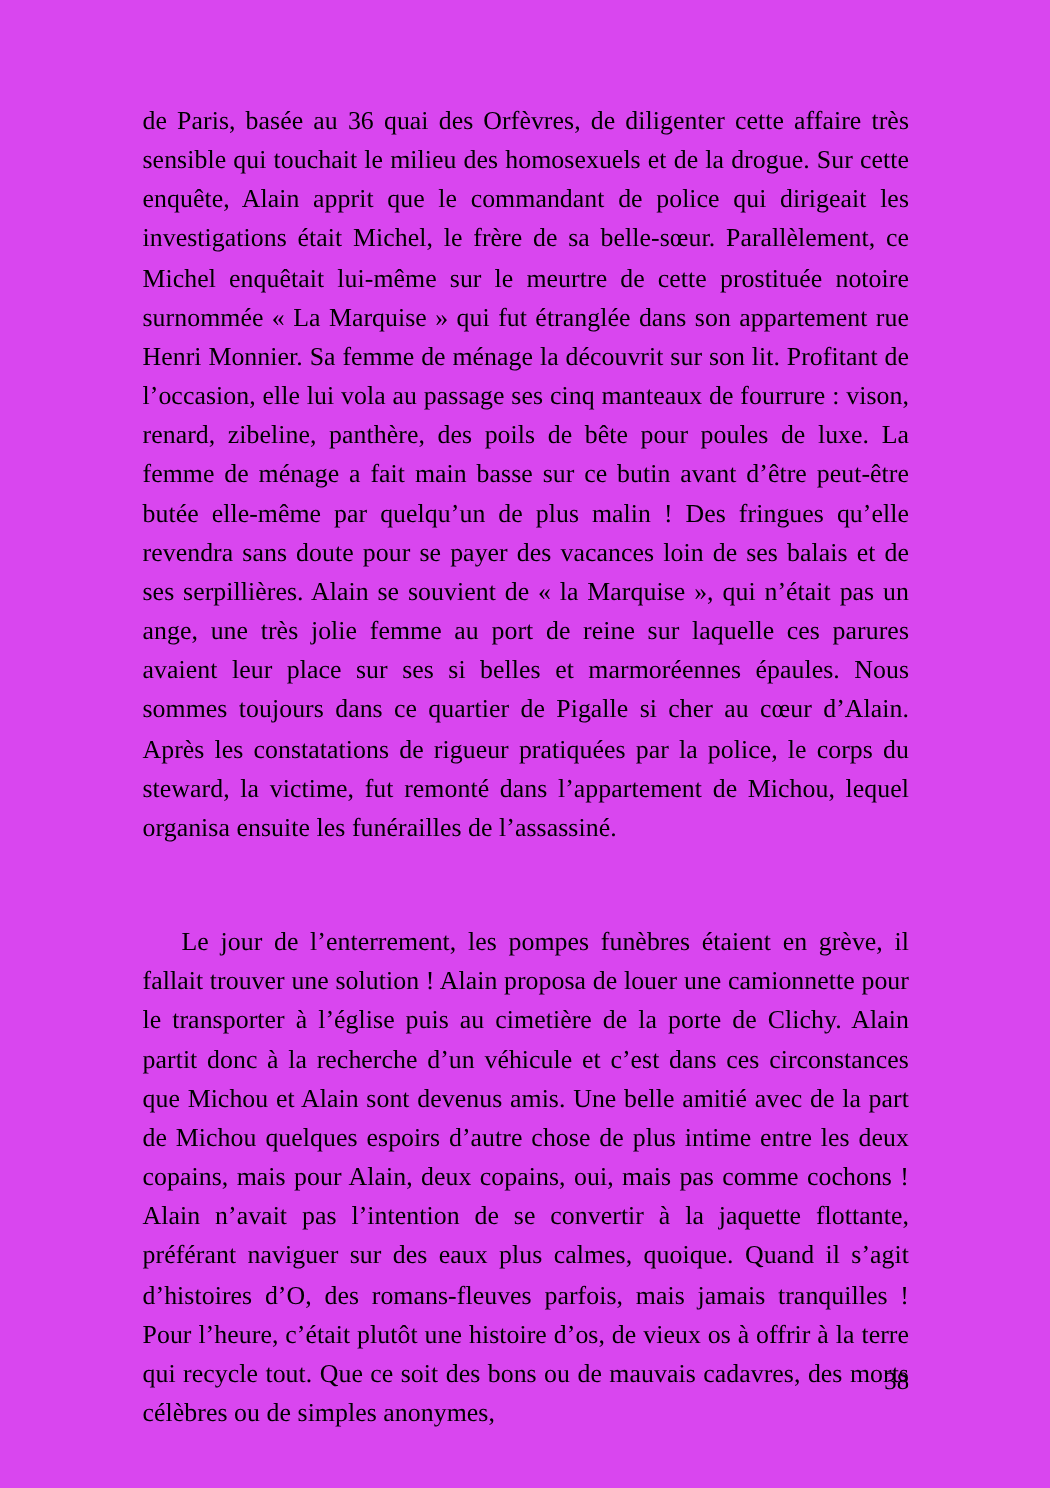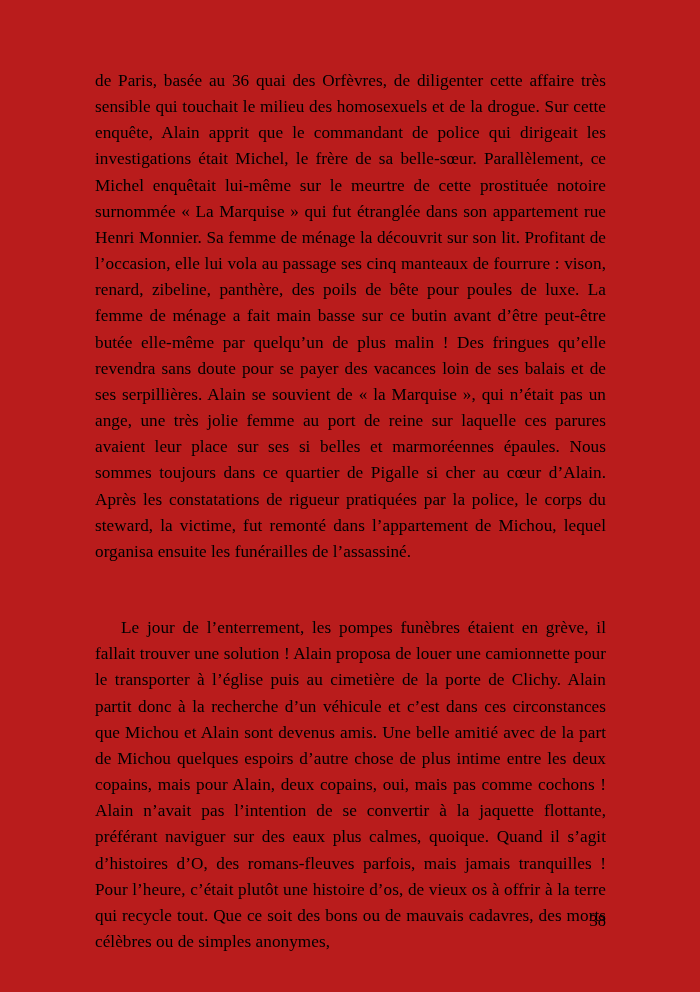--- a/index.html
+++ b/index.html
@@ -15,21 +15,21 @@
     color: #000000;
     position: relative;
     overflow: hidden;
   }
   .page {
     position: absolute;
     left: 0;
     top: 0;
     width: 700px;
     height: 992px;
-    background: #b91c1c;
+    background: #d946ef;
   }
   .text-block {
     position: absolute;
     left: 95px;
     top: 68px;
     width: 511px;
   }
   .para {
     margin: 0;
     font-size: 17.2px;

